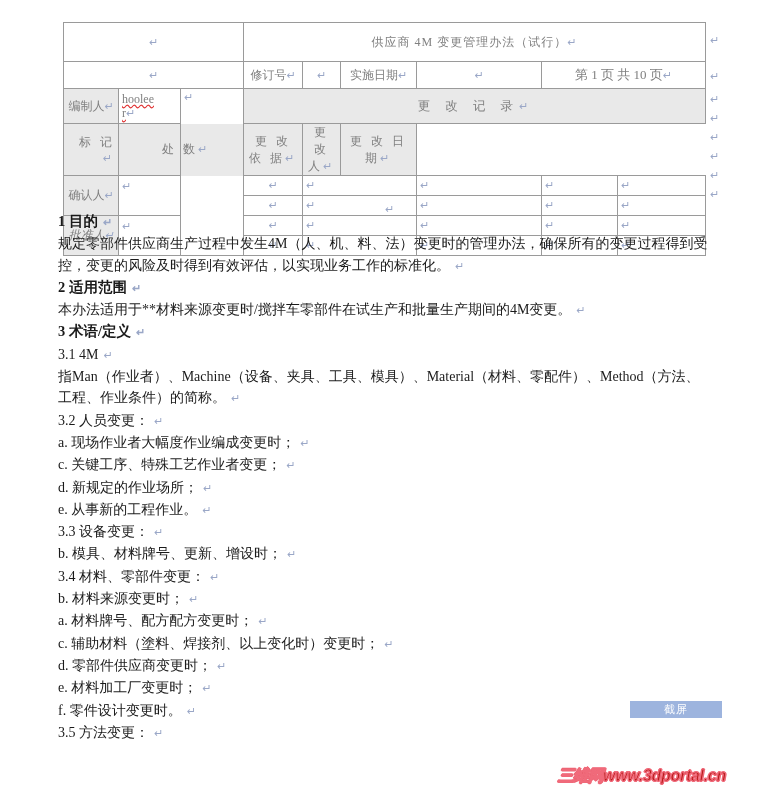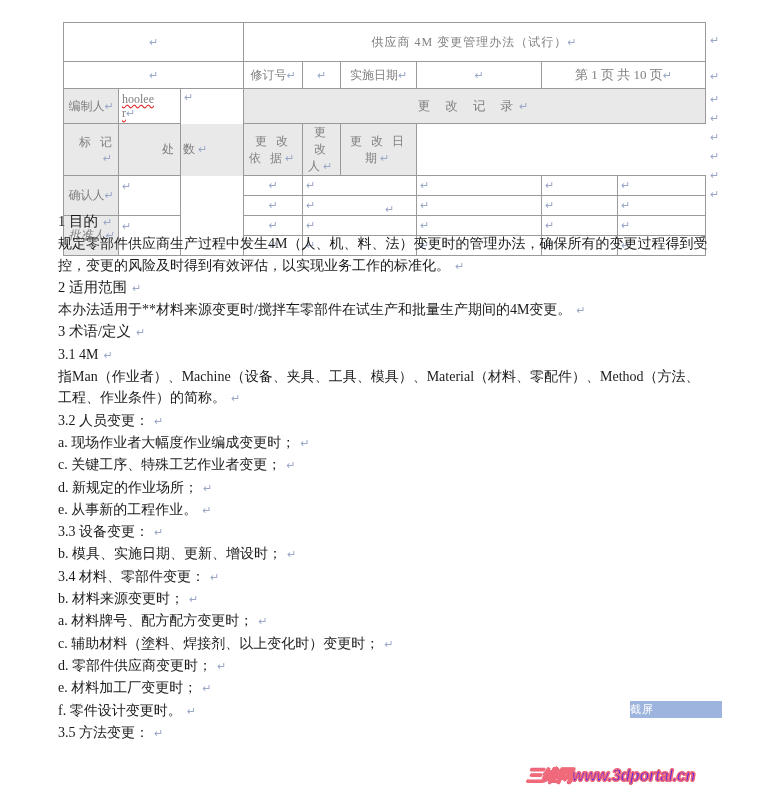--- a/index.html
+++ b/index.html
@@ -98,47 +98,47 @@
     top: 211px;
     width: 660px;
   }
   .ln {
     font-size: 14px;
     line-height: 21.3px;
     color: #1a1a1a;
     white-space: nowrap;
     font-family: "Liberation Serif", "DejaVu Serif", serif;
   }
-  .ln.b { font-weight: normal; font-size: 14.5px; }
+  .ln.b { font-weight: bold; font-size: 14.5px; }
   .ln .pil { margin-left: 5px; }
 
   
   #screenshot-badge {
     position: absolute;
     left: 630px;
     top: 701px;
     width: 92px;
     height: 17px;
     background: #9db4de;
     color: #ffffff;
     font-size: 11px;
     font-family: "Liberation Sans", sans-serif;
-    text-align: left;
+    text-align: center;
     line-height: 17px;
     letter-spacing: 1px;
   }
   #watermark {
     position: absolute;
-    left: 527px;
+    left: 558px;
     top: 766px;
     font-family: "Liberation Sans", sans-serif;
     font-size: 16px;
     font-weight: bold;
     font-style: italic;
-    color: #6d28d9;
+    color: #b91c1c;
     -webkit-text-stroke: 1px #f06a7a;
     text-shadow:
       -1px 0 #f06a7a, 1px 0 #f06a7a, 0 -1px #f06a7a, 0 1px #f06a7a;
     white-space: nowrap;
     letter-spacing: -0.3px;
   }
   #watermark .wm-cn { letter-spacing: -1px; }
 </style>
 </head>
 <body>
@@ -290,21 +290,21 @@
     <div class="ln b"><span>3 术语/定义</span><span class="pil">↵</span></div>
     <div class="ln"><span>3.1 4M</span><span class="pil">↵</span></div>
     <div class="ln"><span>指Man（作业者）、Machine（设备、夹具、工具、模具）、Material（材料、零配件）、Method（方法、</span></div>
     <div class="ln"><span>工程、作业条件）的简称。</span><span class="pil">↵</span></div>
     <div class="ln"><span>3.2 人员变更：</span><span class="pil">↵</span></div>
     <div class="ln"><span>a. 现场作业者大幅度作业编成变更时；</span><span class="pil">↵</span></div>
     <div class="ln"><span>c. 关键工序、特殊工艺作业者变更；</span><span class="pil">↵</span></div>
     <div class="ln"><span>d. 新规定的作业场所；</span><span class="pil">↵</span></div>
     <div class="ln"><span>e. 从事新的工程作业。</span><span class="pil">↵</span></div>
     <div class="ln"><span>3.3 设备变更：</span><span class="pil">↵</span></div>
-    <div class="ln"><span>b. 模具、实施日期、更新、增设时；</span><span class="pil">↵</span></div>
+    <div class="ln"><span>b. 模具、材料牌号、更新、增设时；</span><span class="pil">↵</span></div>
     <div class="ln"><span>3.4 材料、零部件变更：</span><span class="pil">↵</span></div>
     <div class="ln"><span>b. 材料来源变更时；</span><span class="pil">↵</span></div>
     <div class="ln"><span>a. 材料牌号、配方配方变更时；</span><span class="pil">↵</span></div>
     <div class="ln"><span>c. 辅助材料（塗料、焊接剂、以上变化时）变更时；</span><span class="pil">↵</span></div>
     <div class="ln"><span>d. 零部件供应商变更时；</span><span class="pil">↵</span></div>
     <div class="ln"><span>e. 材料加工厂变更时；</span><span class="pil">↵</span></div>
     <div class="ln"><span>f. 零件设计变更时。</span><span class="pil">↵</span></div>
     <div class="ln"><span>3.5 方法变更：</span><span class="pil">↵</span></div>
 
   </div>

